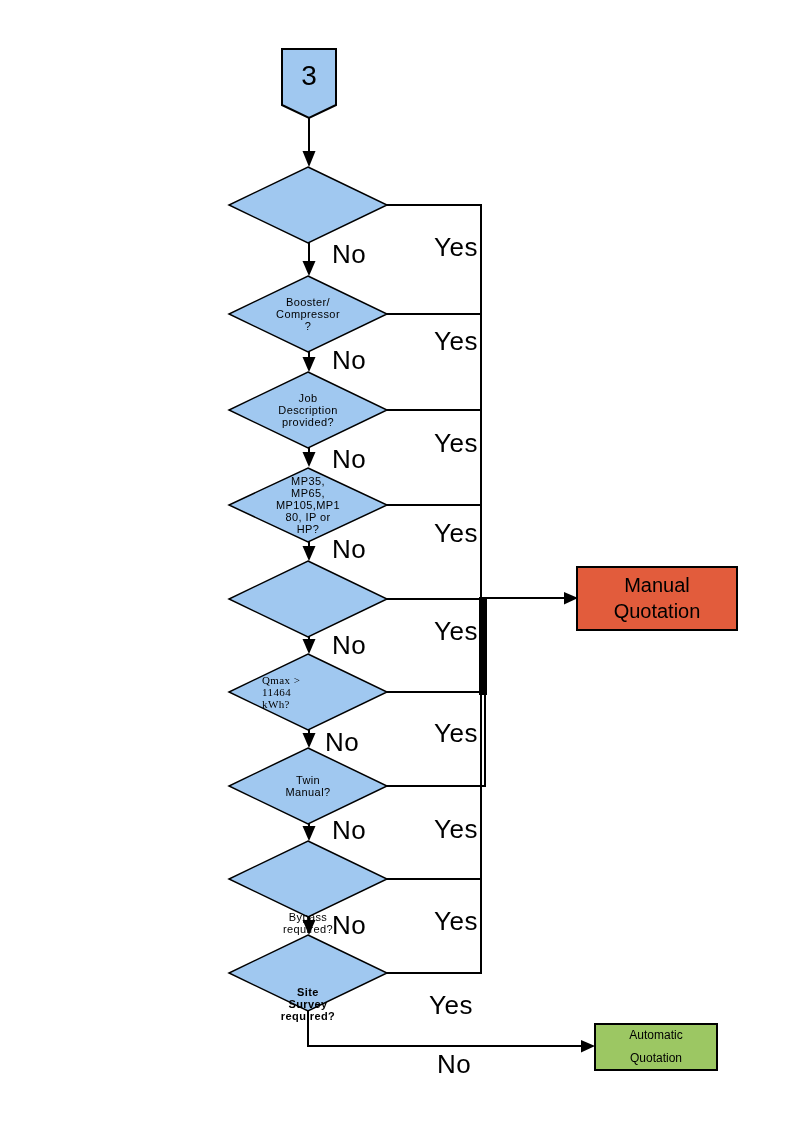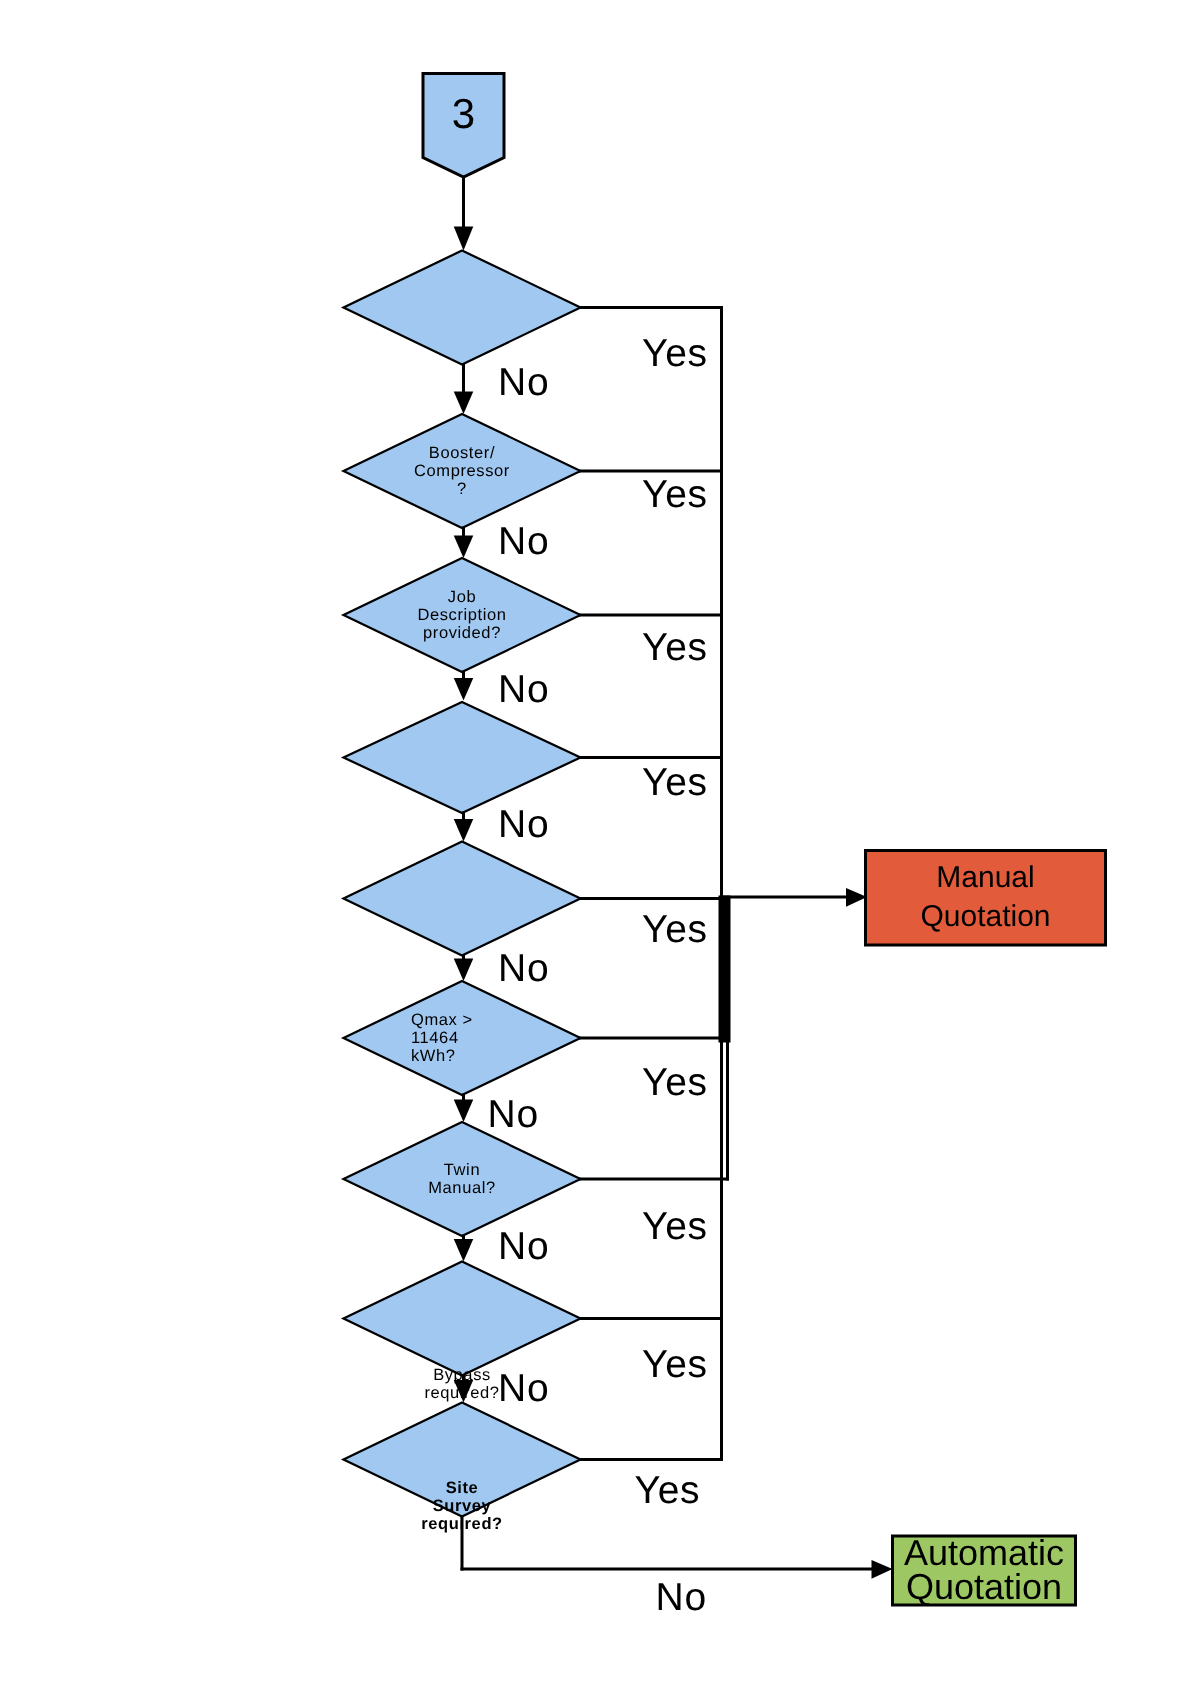--- a/index.html
+++ b/index.html
@@ -22,31 +22,31 @@
     line-height:12px;
     letter-spacing:0.4px;
     text-align:center;
   }
   .node-lbl.left{text-align:left;}
   .edge-lbl{
     font-size:26px;
     line-height:26px;
     letter-spacing:0.5px;
   }
-  .edge-lbl.yes{width:50px;text-align:left;}
+  .edge-lbl.yes{width:50px;text-align:right;margin-top:12px;}
   .connector-lbl{
     font-size:28px;
     line-height:28px;
     text-align:center;
   }
   .outcome-lbl{
     text-align:center;
   }
   .outcome-lbl.manual{font-size:20px;line-height:26px;}
-  .outcome-lbl.auto{font-size:24px;line-height:23px;}
+  .outcome-lbl.auto{font-size:12px;line-height:23px;}
   .shape-decision{fill:var(--decision-fill,#A0C8F0);stroke:#000;stroke-width:1.5;}
   .shape-connector{fill:var(--decision-fill,#A0C8F0);stroke:#000;stroke-width:2;}
   .shape-manual{fill:var(--manual-fill,#E25C3C);stroke:#000;stroke-width:2;}
   .shape-auto{fill:var(--auto-fill,#9CC763);stroke:#000;stroke-width:2;}
   .flow-line{stroke:#000;stroke-width:2;fill:none;}
   .arrow{fill:#000;stroke:none;}
 </style>
 </head>
 <body>
 
@@ -111,21 +111,26 @@
   </svg>
 
   <div class="lbl connector-lbl" style="left:282px;top:62px;width:54px;">3</div>
 
   <div class="lbl node-lbl" style="left:238px;top:392px;width:140px;">Job
 Description
 provided?</div>
   <div class="lbl node-lbl" style="left:238px;top:296px;width:140px;">Booster/
 Compressor
 ?</div>
-  <div class="lbl node-lbl left" style="left:274px;top:674px;width:70px;">Qmax &gt;
+  <div class="lbl node-lbl" style="left:238px;top:475px;width:140px;">MP35,
+MP65,
+MP105,MP1
+80, IP or
+HP?</div>
+  <div class="lbl node-lbl left" style="left:262px;top:674px;width:70px;font-family:Liberation Serif, serif;">Qmax &gt;
 11464
 kWh?</div>
   <div class="lbl node-lbl" style="left:238px;top:774px;width:140px;">Twin
 Manual?</div>
   <div class="lbl node-lbl" style="left:238px;top:911px;width:140px;">Bypass
 required?</div>
   <div class="lbl node-lbl" style="left:238px;top:986px;width:140px;font-weight:bold;">Site
 Survey
 required?</div>
 

